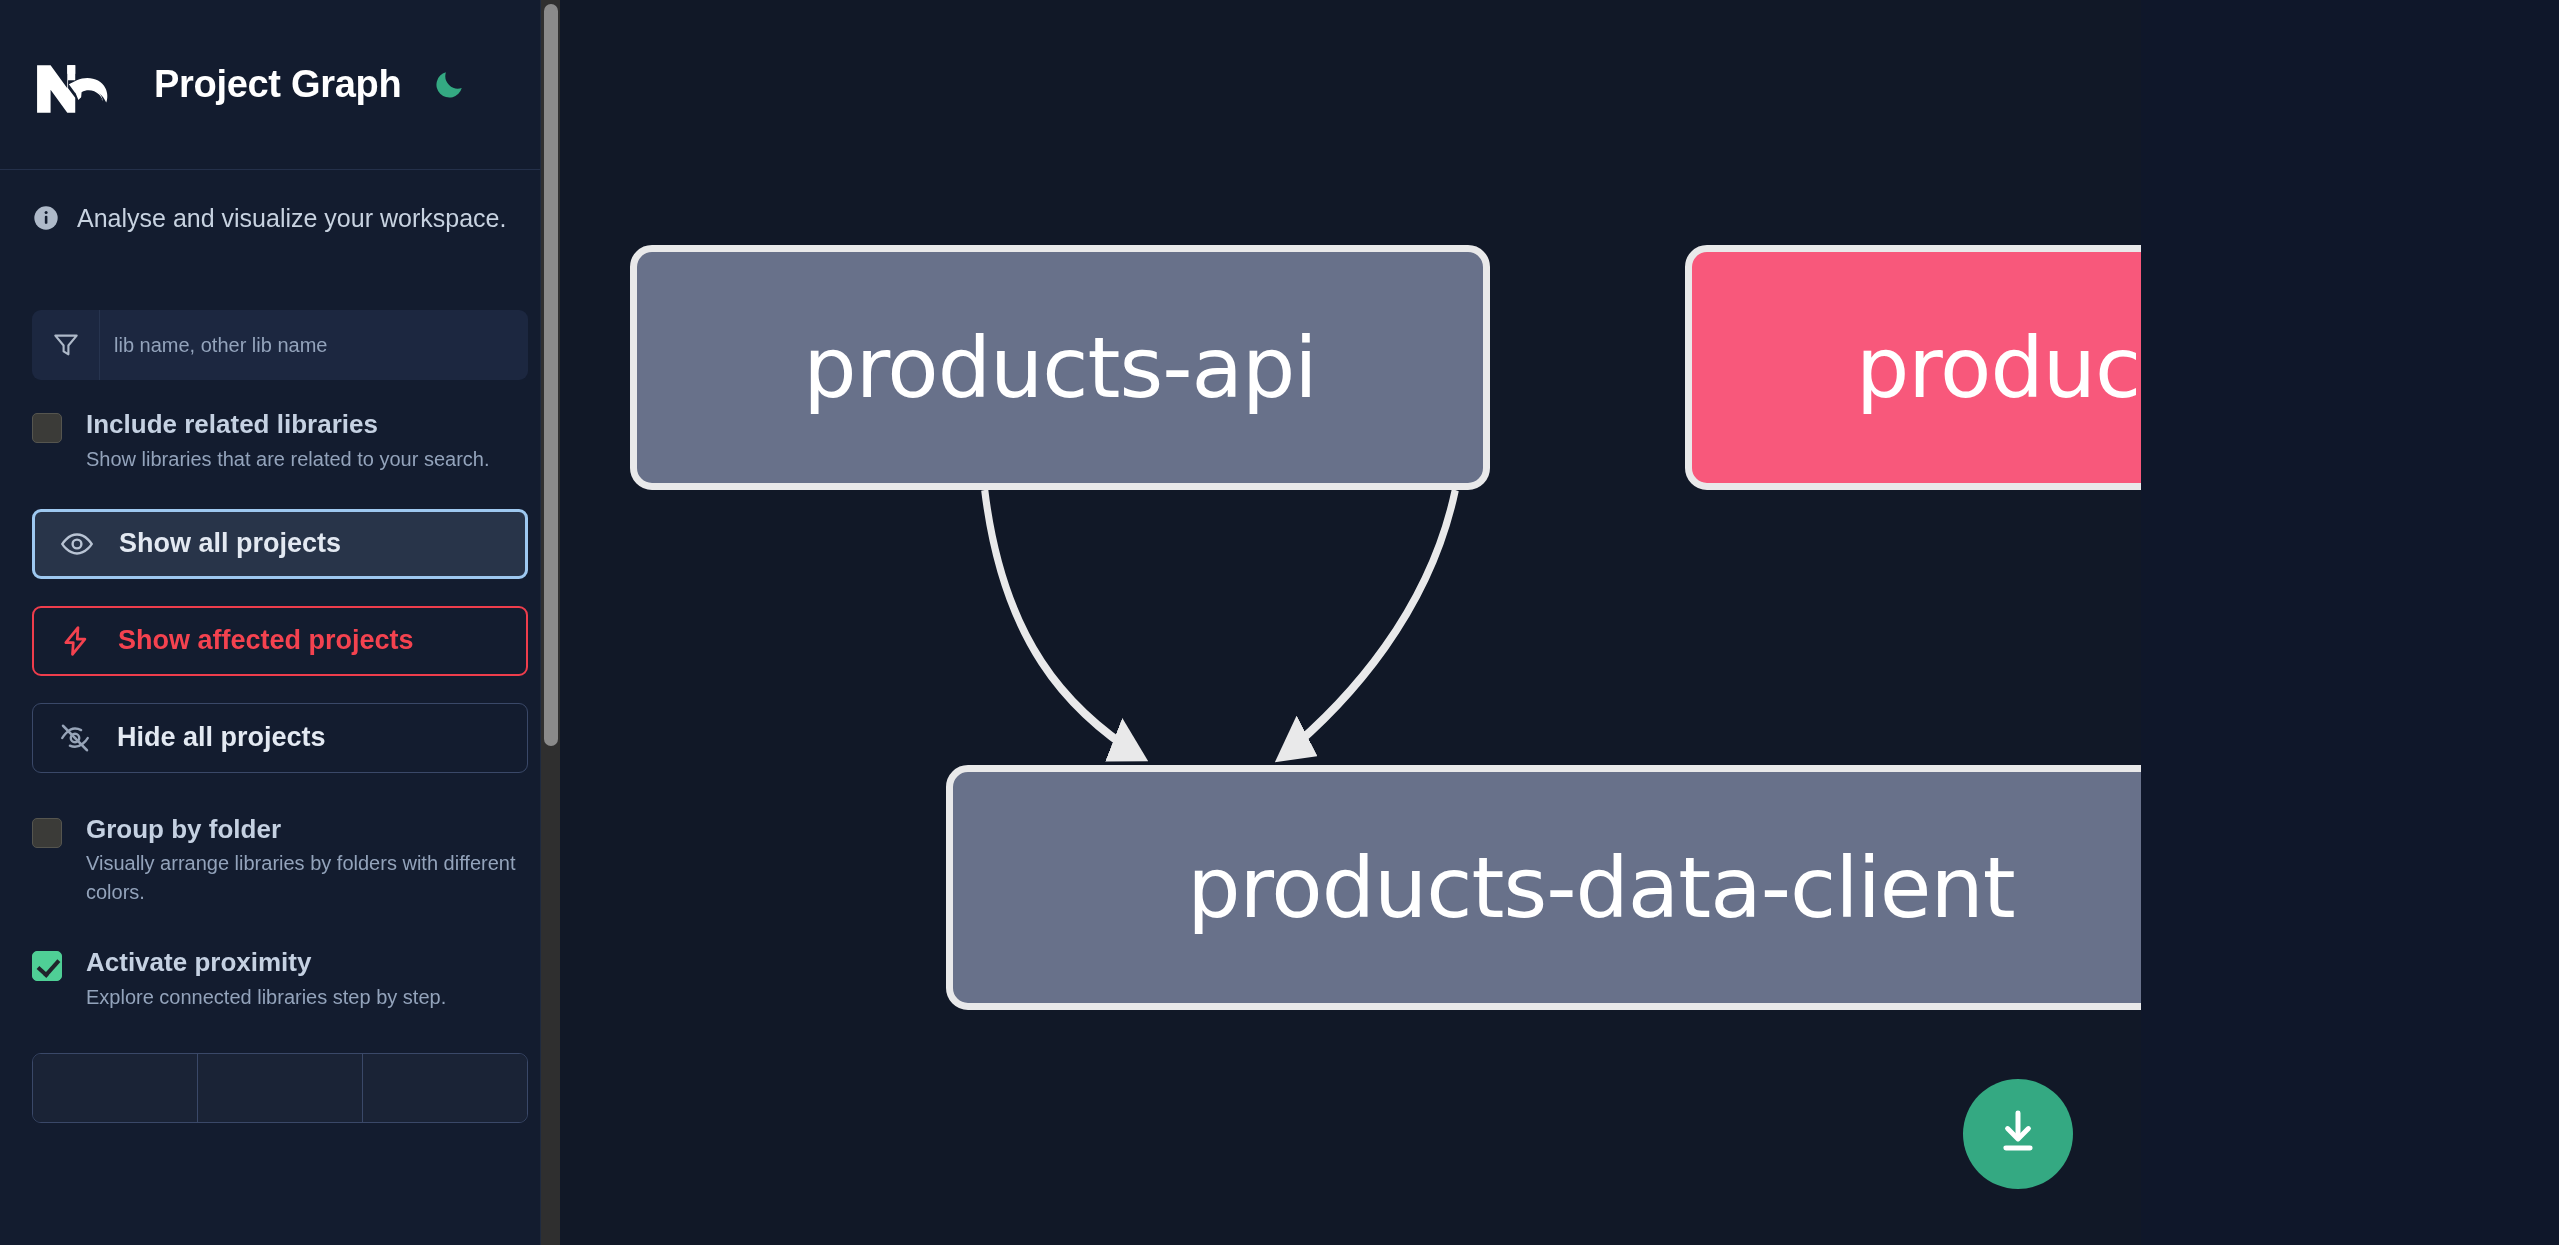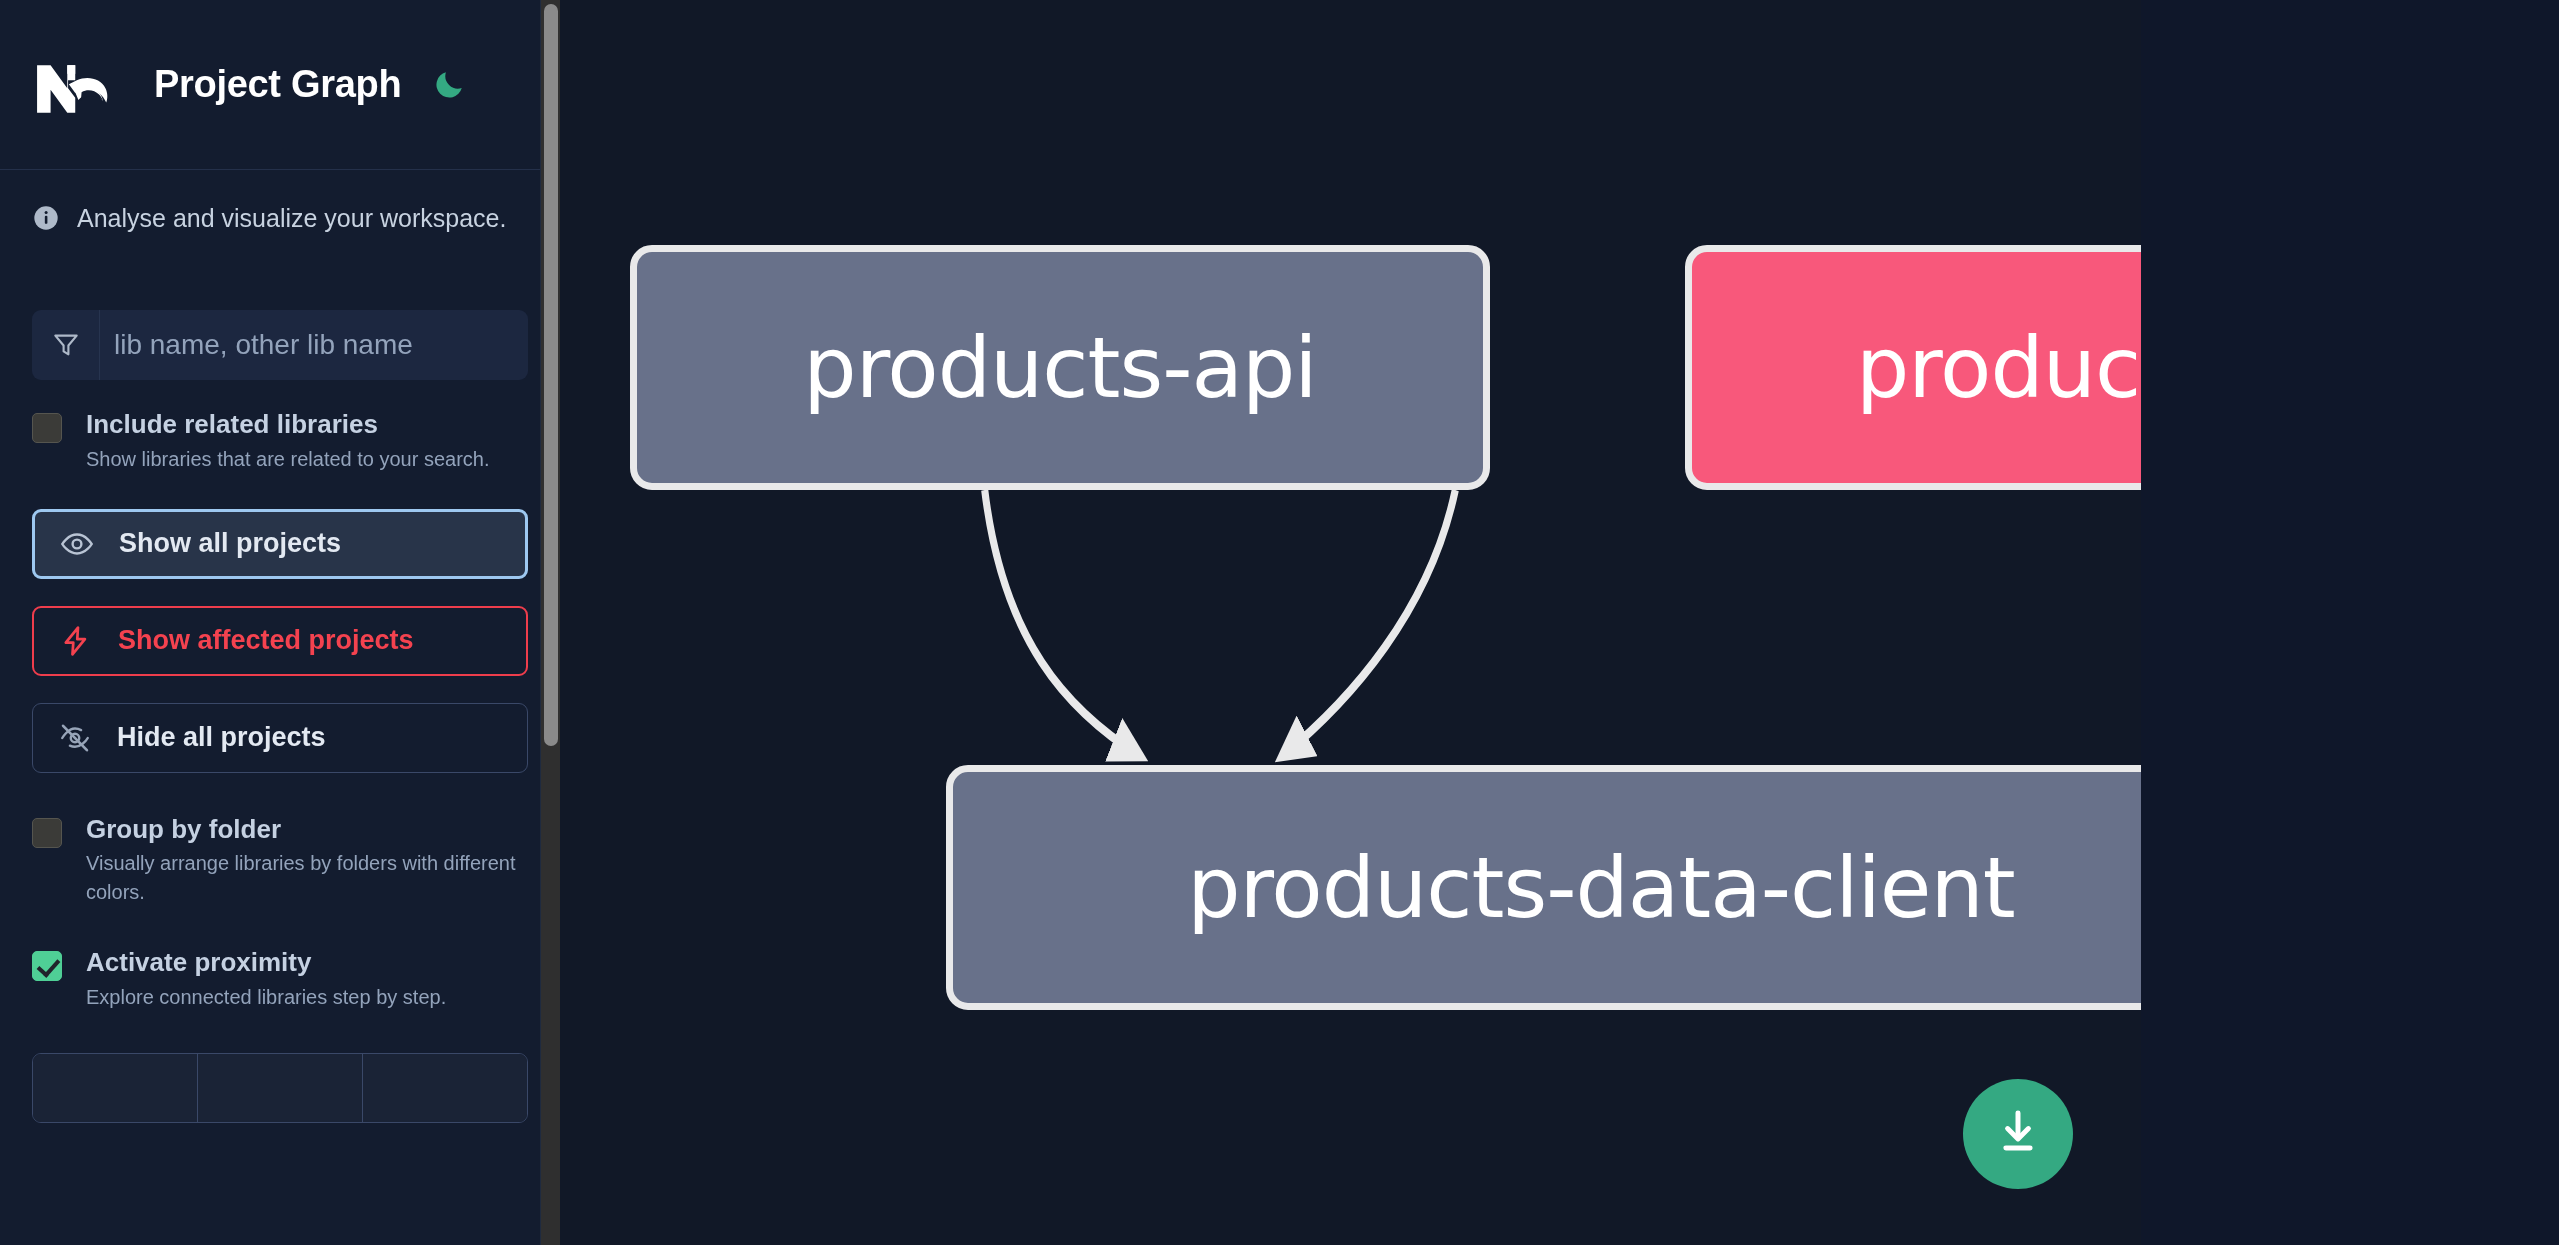--- a/index.html
+++ b/index.html
@@ -91,21 +91,21 @@
     justify-content: center;
     border-right: 1px solid #27344f;
     flex: 0 0 68px;
   }
   .filter-input {
     flex: 1 1 auto;
     background: transparent;
     border: none;
     outline: none;
     color: #0ea5e9;
-    font-size: 28px;
+    font-size: 20px;
     font-family: "Liberation Sans", sans-serif;
     padding: 0 14px;
   }
   .filter-input::placeholder { color: #93a3bb; }
 
   
   .check-row {
     display: flex;
     gap: 24px;
     margin-top: 28px;

